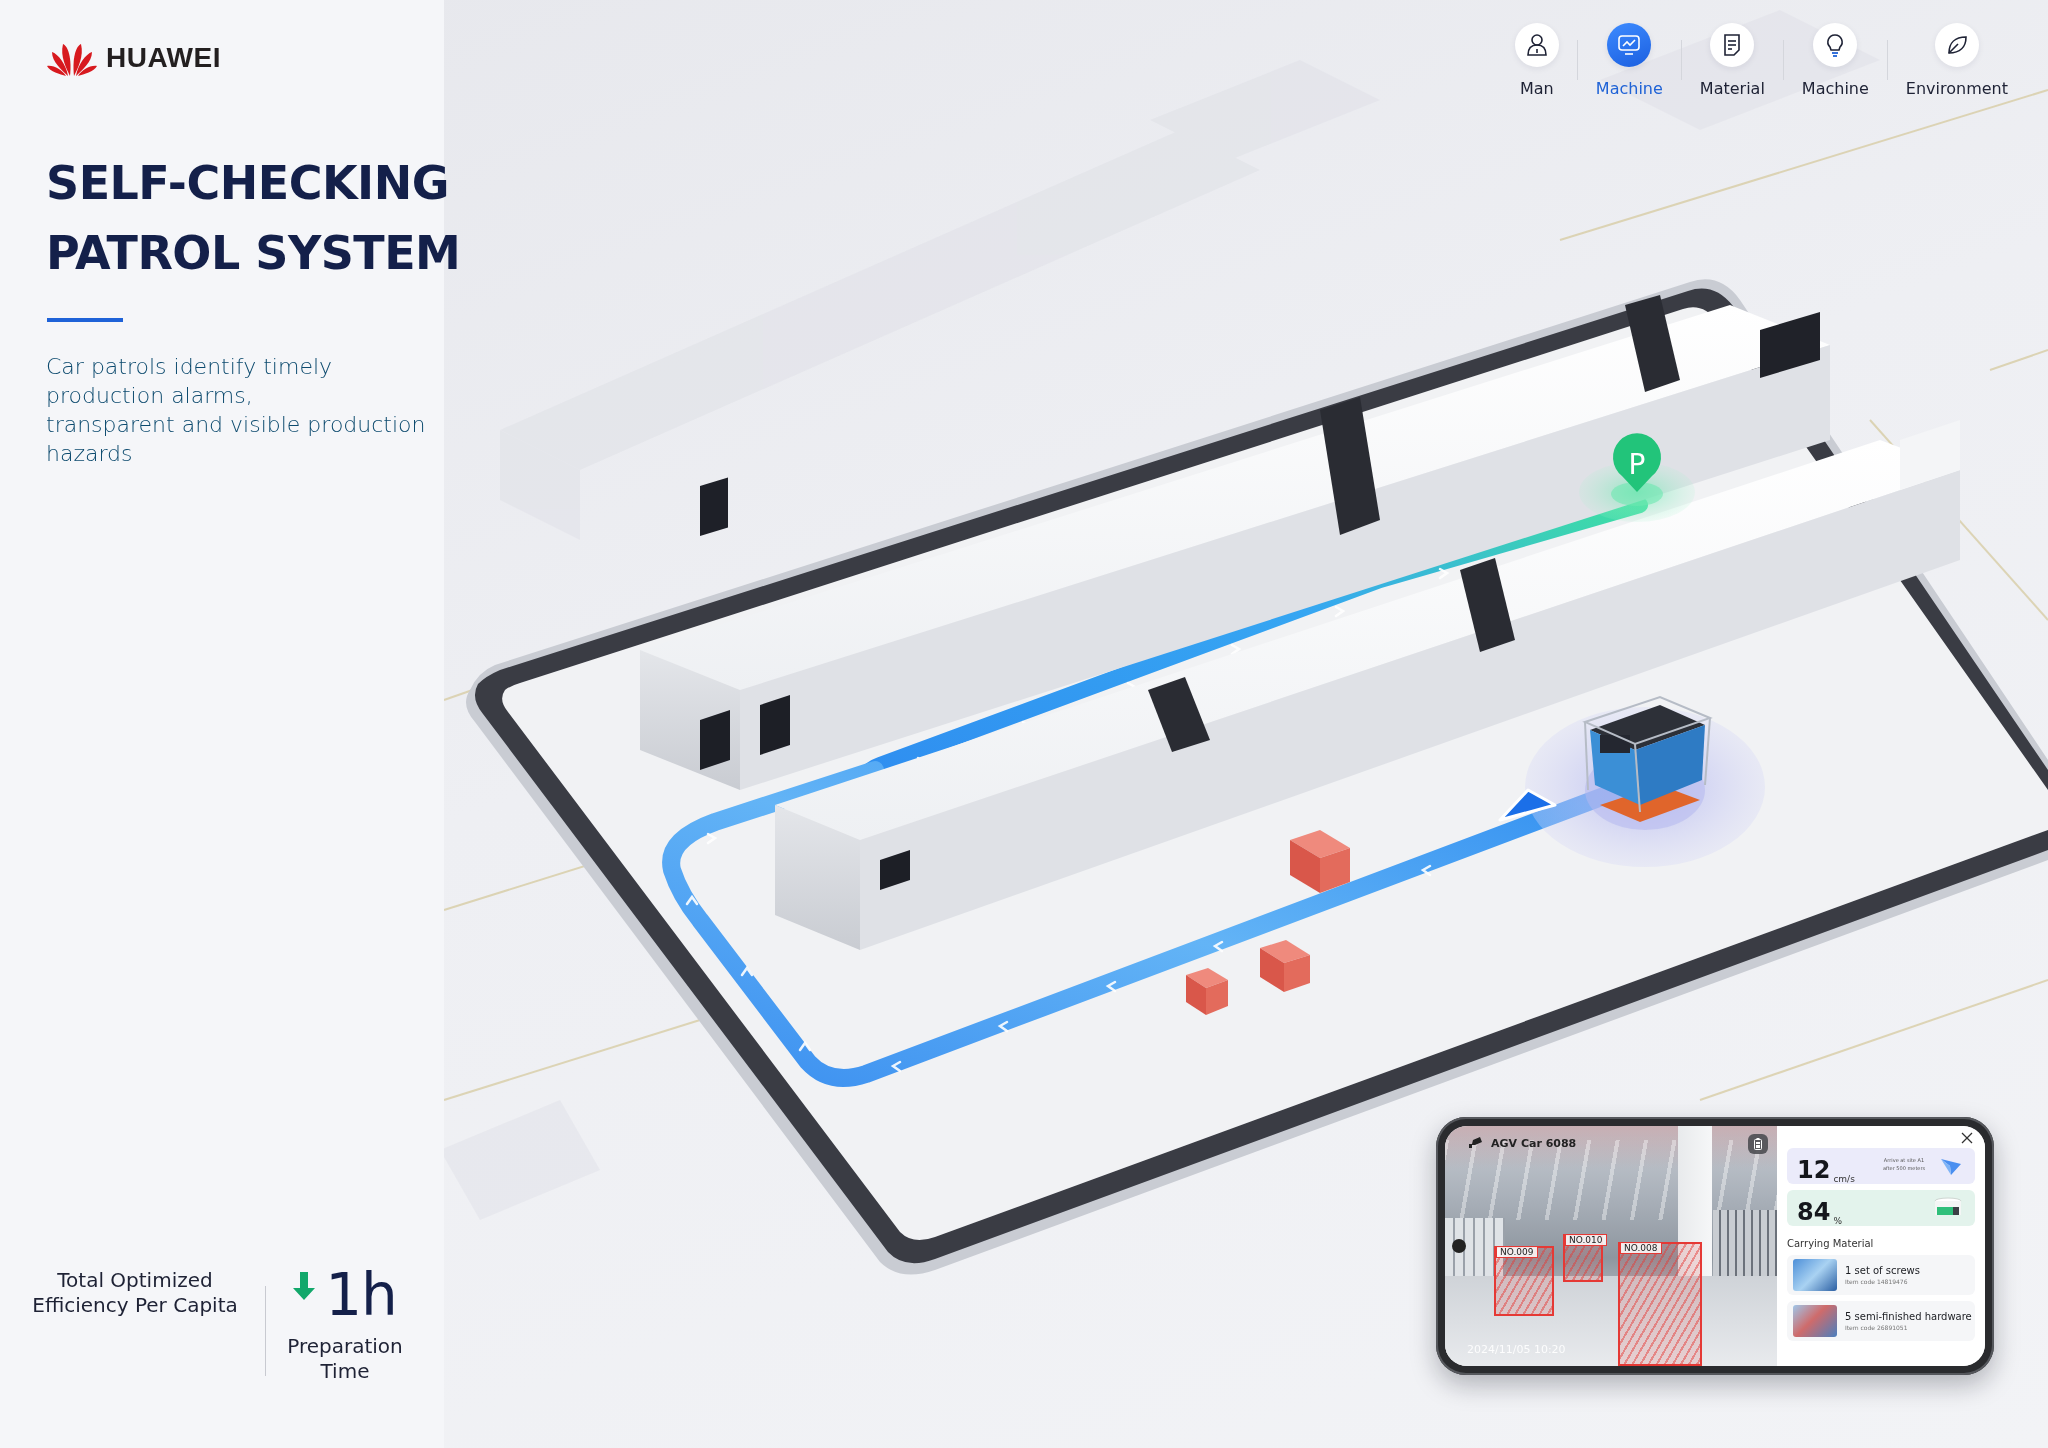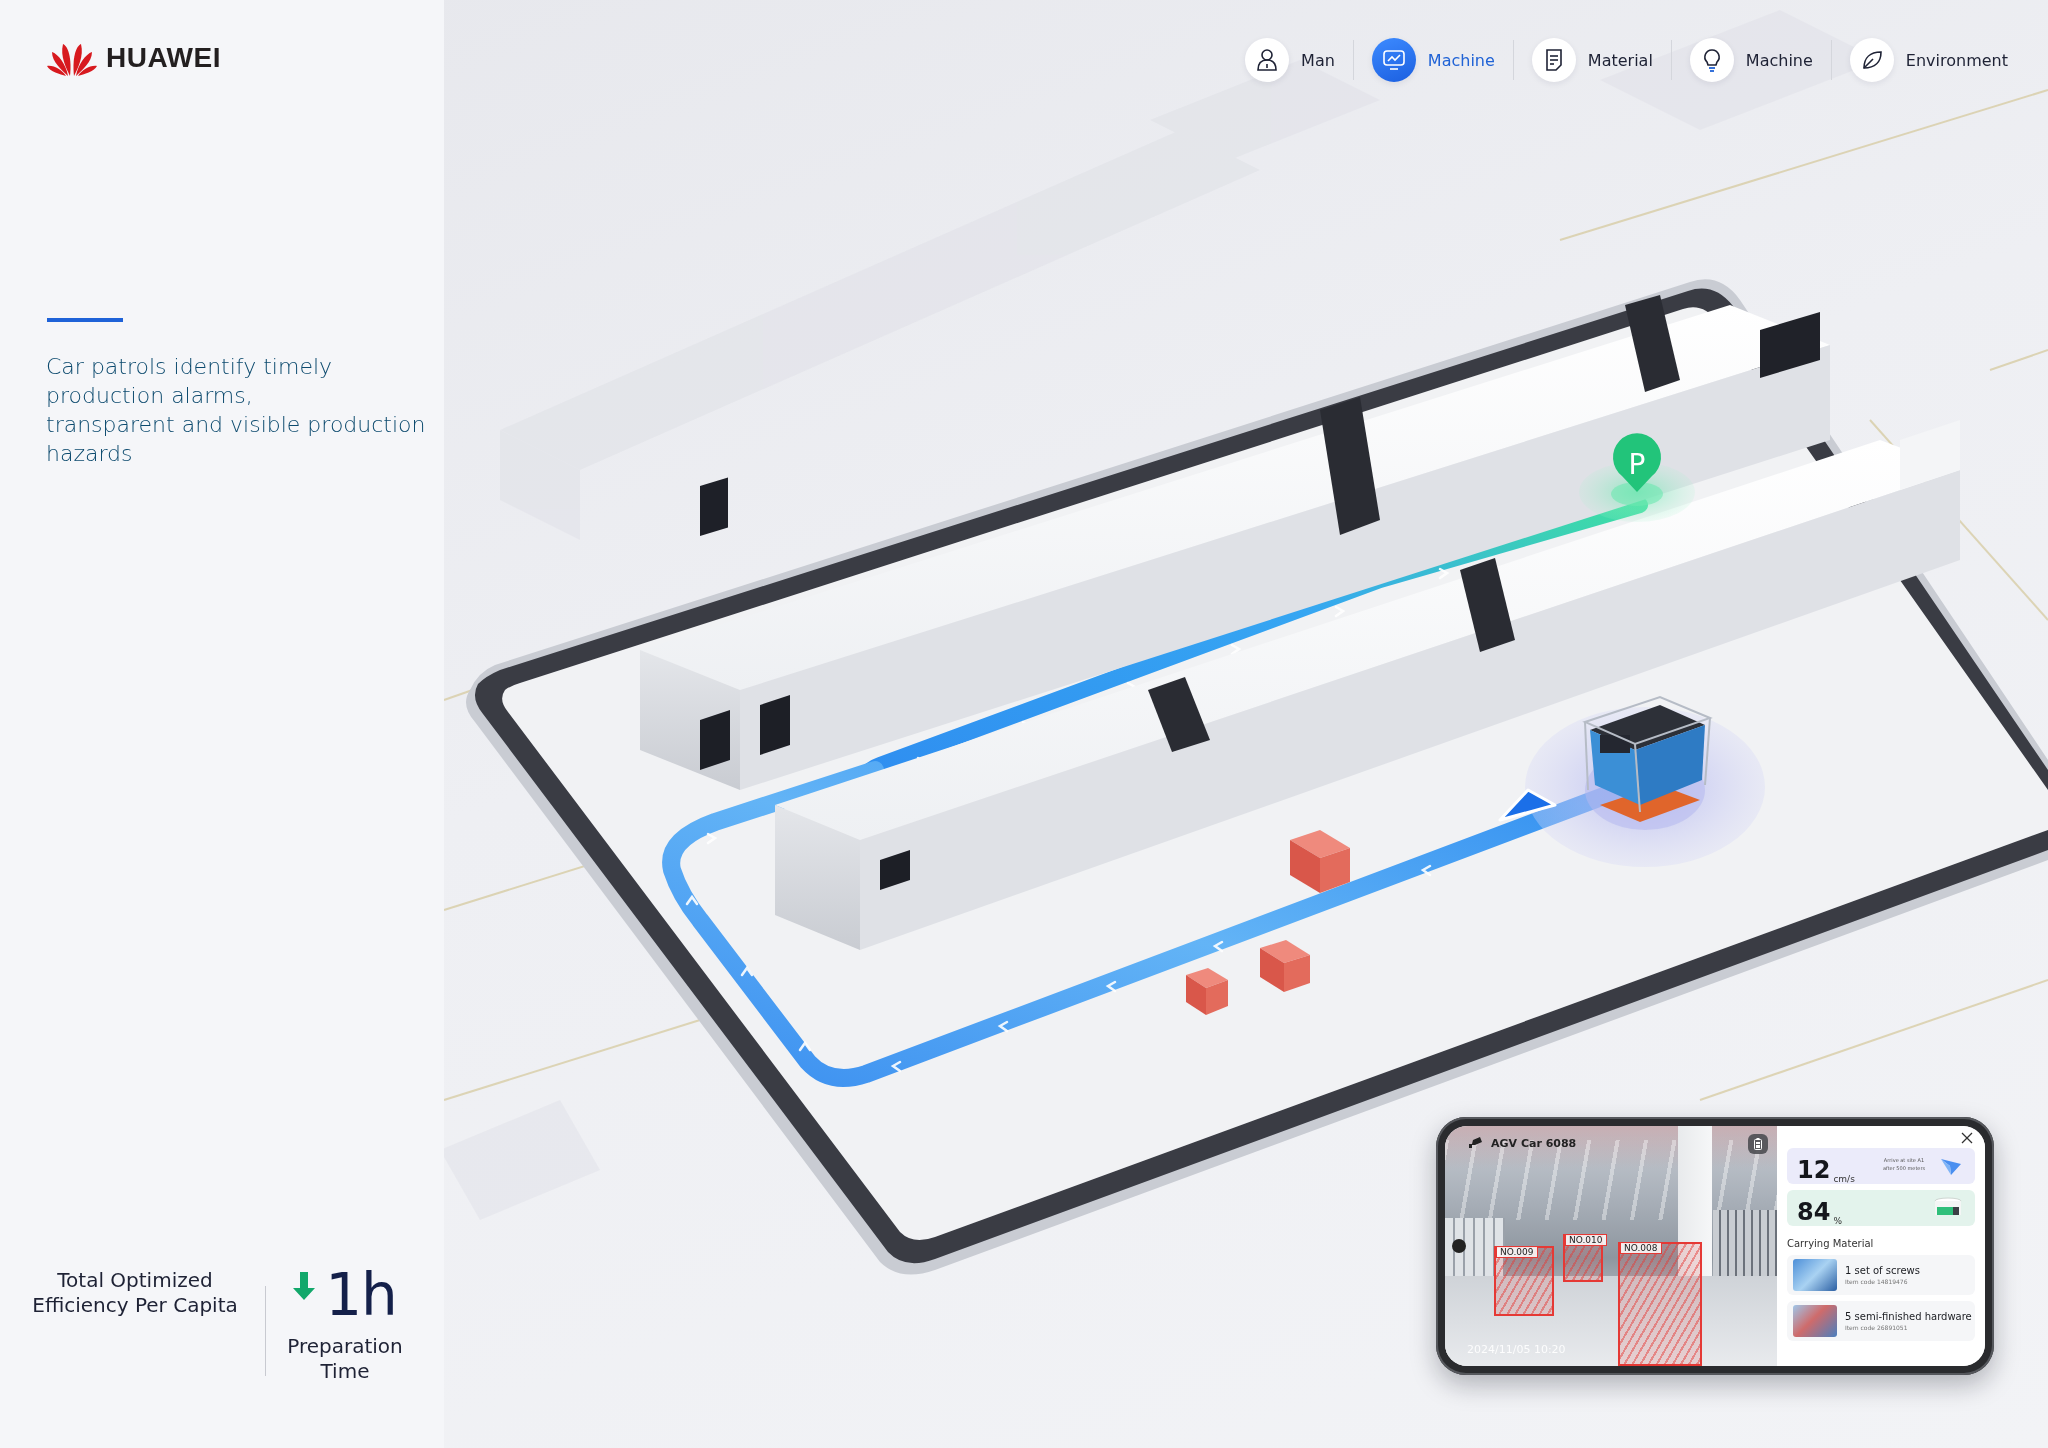--- a/index.html
+++ b/index.html
@@ -70,21 +70,21 @@
   .stat-label span { display: block; white-space: nowrap; }
   .stat-divider {
     position: absolute; left: 235px; top: 24px; width: 1px; height: 90px; background: #c8cad1;
   }
 
   
   .topnav {
     position: absolute; top: 36px; right: 40px; height: 48px;
     display: flex; align-items: center; z-index: 10;
   }
-  .nav-item { display: flex; align-items: center; gap: 12px; cursor: pointer; }
+  .nav-item { display: flex; align-items: center; gap: 12px; cursor: pointer; flex-direction: column; }
   .nav-circle {
     width: 44px; height: 44px; border-radius: 50%; background: #ffffff;
     display: flex; align-items: center; justify-content: center;
     box-shadow: 0 2px 6px rgba(20,30,60,0.08);
   }
   .nav-item.active .nav-circle {
     background: linear-gradient(160deg, #3d8bff 0%, #1b5fe0 100%);
   }
   .nav-label {
     font-family: "DejaVu Sans", sans-serif; font-size: 16px; color: #1e2235;
@@ -346,20 +346,24 @@
         <path d="M28,38 C32,30 38,18 35,6 C30,8 26,20 28,38 Z"></path>
         <path d="M22,38 C16,32 6,24 6,14 C12,16 20,26 22,38 Z"></path>
         <path d="M30,38 C36,32 46,24 46,14 C40,16 32,26 30,38 Z"></path>
         <path d="M20,38 C14,36 4,34 1,28 C8,27 16,32 20,38 Z"></path>
         <path d="M32,38 C38,36 48,34 51,28 C44,27 36,32 32,38 Z"></path>
       </g>
     </svg>
     <span class="logo-text">HUAWEI</span>
   </div>
 
+  <h1 class="title">
+    <span>SELF-CHECKING</span>
+    <span>PATROL SYSTEM</span>
+  </h1>
   <div class="accent-bar"></div>
   <p class="desc">
     <span>Car patrols identify timely</span>
     <span>production alarms,</span>
     <span>transparent and visible production</span>
     <span>hazards</span>
   </p>
 
   <div class="stats">
     <div class="stat stat-1">

